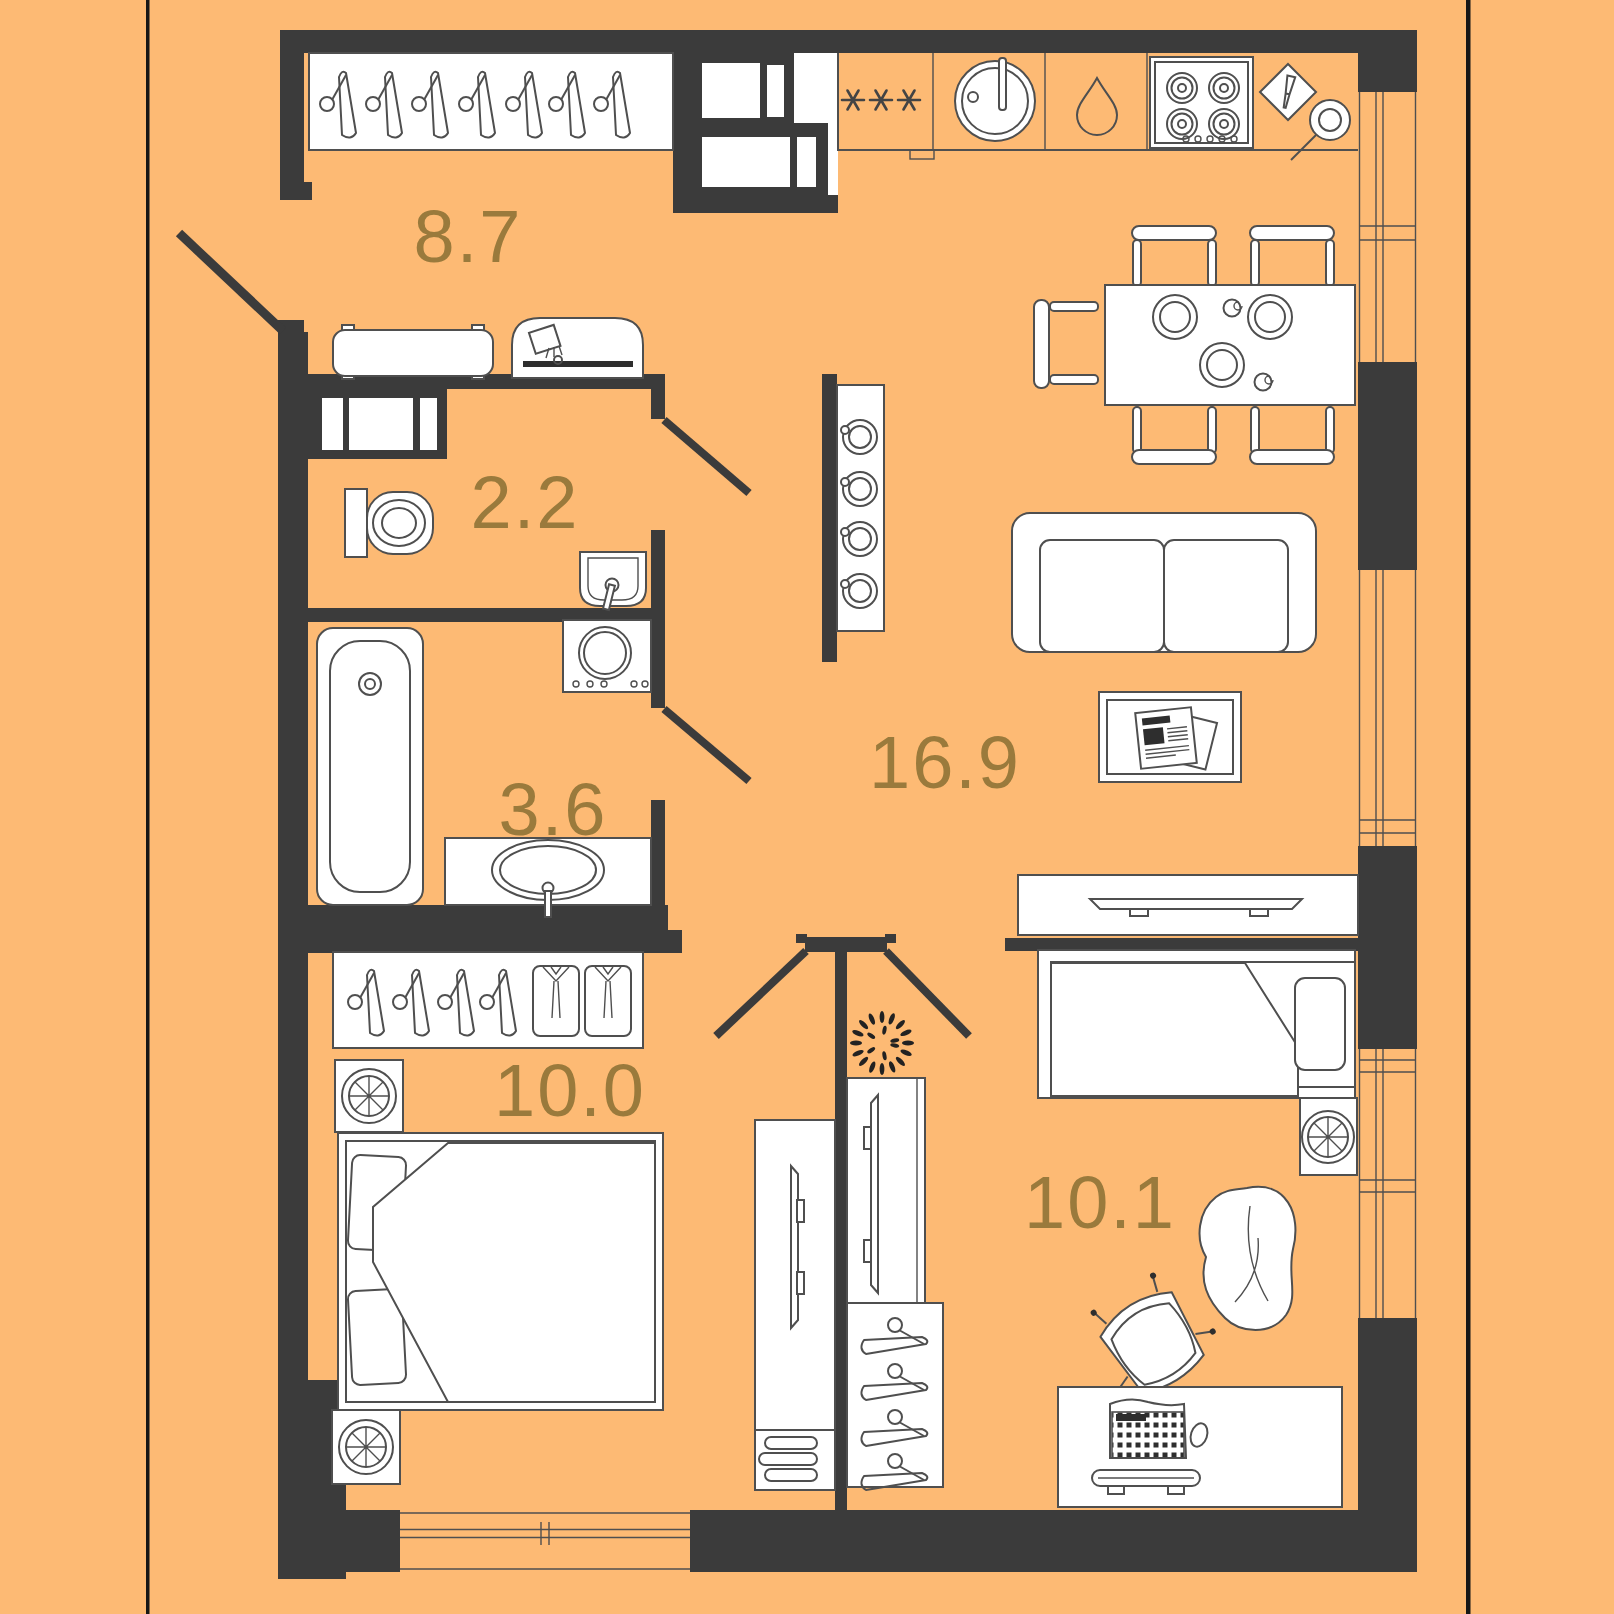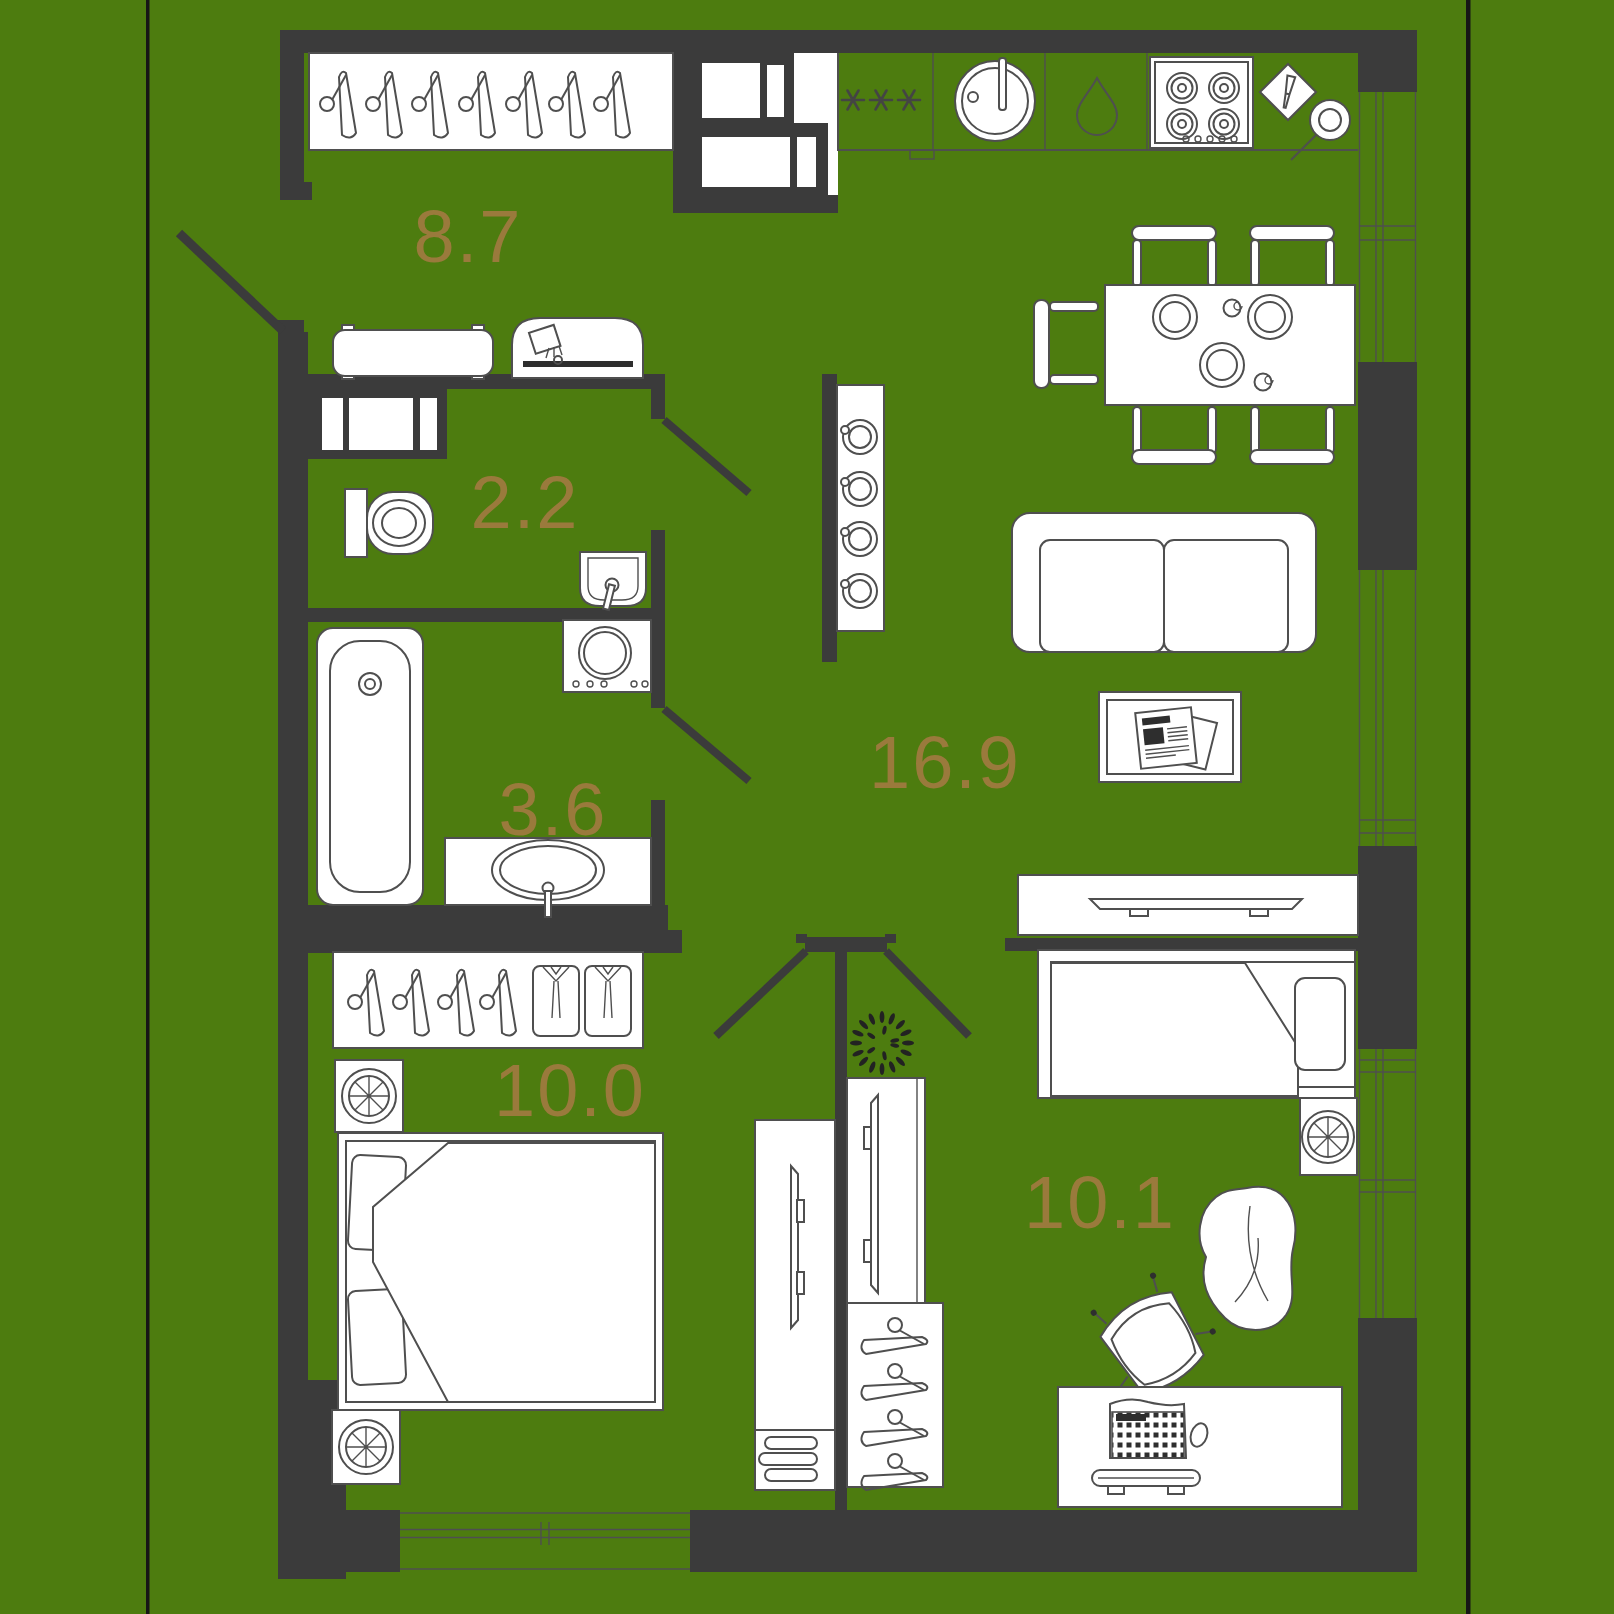--- a/index.html
+++ b/index.html
@@ -1,16 +1,16 @@
 <!DOCTYPE html>
 <html style="--wall: #3b3b3b; --boundary: #161616; --line: #4f4f4f; --label: #9a7a3c;"><head>
 <meta charset="utf-8">
 <style>
   html,body{margin:0;padding:0;background:#ffffff;}
-  .stage{width:1614px;height:1614px;position:relative;background:#4d7c0f;font-family:"Liberation Sans",sans-serif;}
+  .stage{width:1614px;height:1614px;position:relative;background:#fdba74;font-family:"Liberation Sans",sans-serif;}
   svg{display:block;}
   .w{fill:var(--wall,#3b3b3b);stroke:none;}
   .bnd{fill:var(--boundary,#161616);}
   .f{fill:#ffffff;stroke:var(--line,#4f4f4f);stroke-width:2;}
   .f2{fill:none;stroke:var(--line,#4f4f4f);stroke-width:2;}
   .t1{fill:none;stroke:var(--line,#4f4f4f);stroke-width:1.4;}
   .leaf{stroke:var(--wall,#3b3b3b);stroke-width:8;}
   .leafe{stroke:var(--wall,#3b3b3b);stroke-width:9;}
   .dk{fill:#2e2e2e;stroke:none;}
   text.area{font-size:74px;fill:var(--label,#9a7a3c);letter-spacing:2px;}

